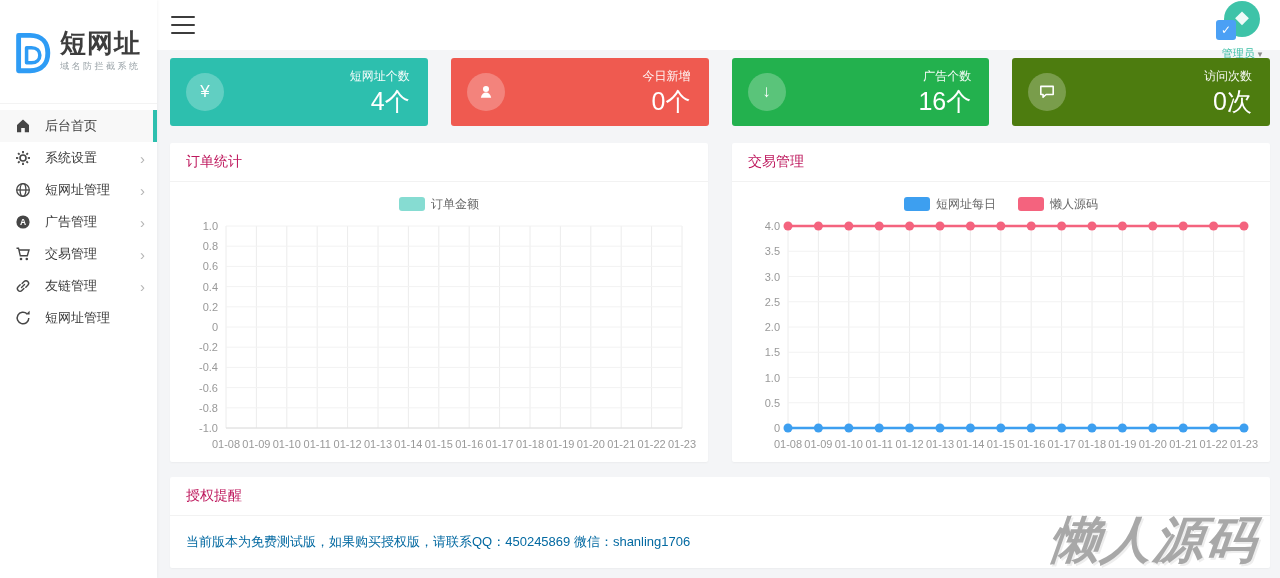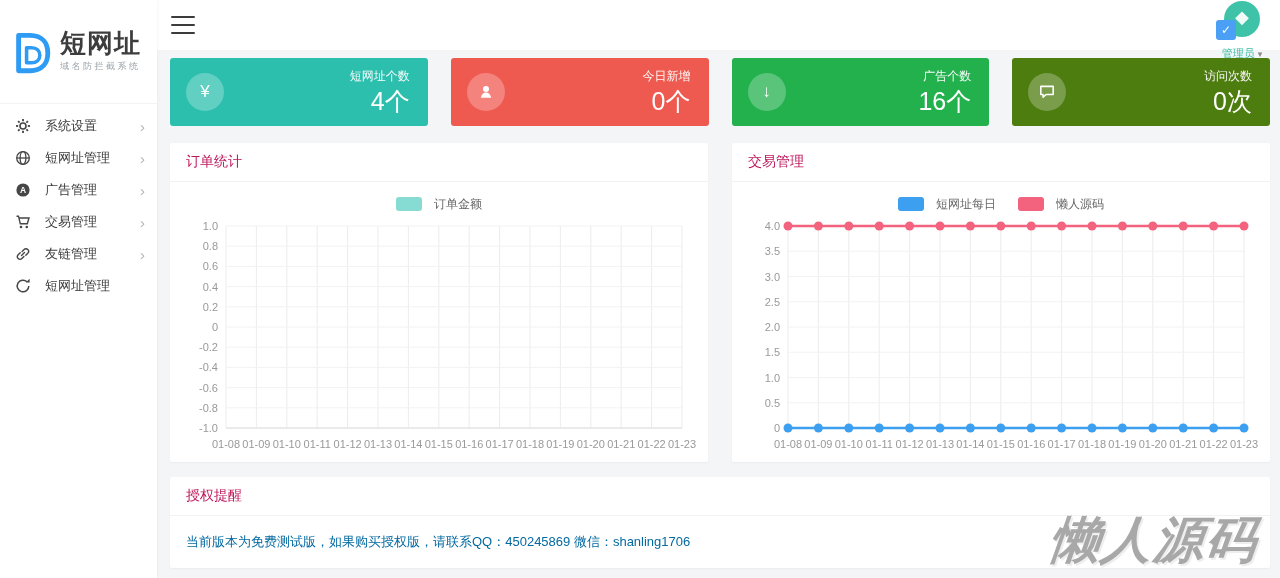--- a/index.html
+++ b/index.html
@@ -73,21 +73,21 @@
   .sc-icon svg { width:18px; height:18px; }
   .sc-text { text-align:right; }
   .sc-label { font-size:12px; opacity:.95; margin-bottom:3px; }
   .sc-value { font-size:25px; line-height:1.1; }
   .charts { display:grid; grid-template-columns:1fr 1fr; gap:24px; margin-bottom:15px; }
   .panel { background:#fff; border-radius:2px; box-shadow:0 1px 2px rgba(0,0,0,.04); }
   .panel-header { padding:10px 16px; font-size:14px; color:#be185d;
                   border-bottom:1px solid #f2f2f2; }
   .chart-body { padding:8px 12px 6px; }
   .legend { display:flex; justify-content:center; align-items:center; gap:22px; height:20px; margin:4px 0 2px; }
-  .legend-item { display:inline-flex; align-items:center; gap:12px; cursor:pointer;justify-content:flex-end; }
+  .legend-item { display:inline-flex; align-items:center; gap:6px; cursor:pointer;justify-content:flex-end; }
   .legend-swatch { width:26px; height:14px; border-radius:3px; display:inline-block; }
   .legend-label { font-size:12px; color:#666; }
   .chart-svg { width:100%; height:240px; display:block; }
   .chart-svg text { font-family:"Liberation Sans","DejaVu Sans",sans-serif; }
   .license-body { padding:17px 16px; font-size:13px; color:#0369a1; }
   .watermark {
     position:absolute; right:22px; bottom:4px; z-index:40;
     font-size:50px; font-weight:bold; font-style:italic; color:#a8a8a8;
     transform:skewX(-6deg); text-shadow:2px 2px 0 #eee; pointer-events:none;
     letter-spacing:2px;
@@ -103,20 +103,28 @@
         <path d="M12 6 H25 C39 6 45 15 45 26 C45 37 39 46 25 46 H12 Z" fill="none" stroke="#2e9cf5" stroke-width="5.5" stroke-linejoin="round"></path>
         <path d="M21 37 V20 H26.5 C32.5 20 36 23.5 36 28.5 C36 33.5 32.5 37 26.5 37 Z" fill="none" stroke="#2e9cf5" stroke-width="4" stroke-linejoin="round"></path>
       </svg>
     </span>
     <span class="brand-txt">
       <span class="brand-name">短网址</span>
       <span class="brand-sub">域名防拦截系统</span>
     </span>
   </div>
   <div class="menu">
+    <a class="menu-item active">
+      <span class="mi-icon">
+        <svg viewBox="0 0 16 16">
+            <path d="M8 1.5 14 7v7.2h-4.2V10H6.2v4.2H2V7z" fill="#464646"></path>
+          </svg>
+      </span>
+      <span class="mi-label">后台首页</span>
+    </a>
     <a class="menu-item">
       <span class="mi-icon">
         <svg viewBox="0 0 16 16">
           <circle cx="8" cy="8" r="3" fill="none" stroke="#464646" stroke-width="1.6"></circle>
           <g stroke="#464646" stroke-width="1.8">
             <line x1="8" y1="1" x2="8" y2="3.2"></line>
               <line x1="8" y1="12.8" x2="8" y2="15"></line>
             <line x1="1" y1="8" x2="3.2" y2="8"></line>
               <line x1="12.8" y1="8" x2="15" y2="8"></line>
             <line x1="3.1" y1="3.1" x2="4.6" y2="4.6"></line>

